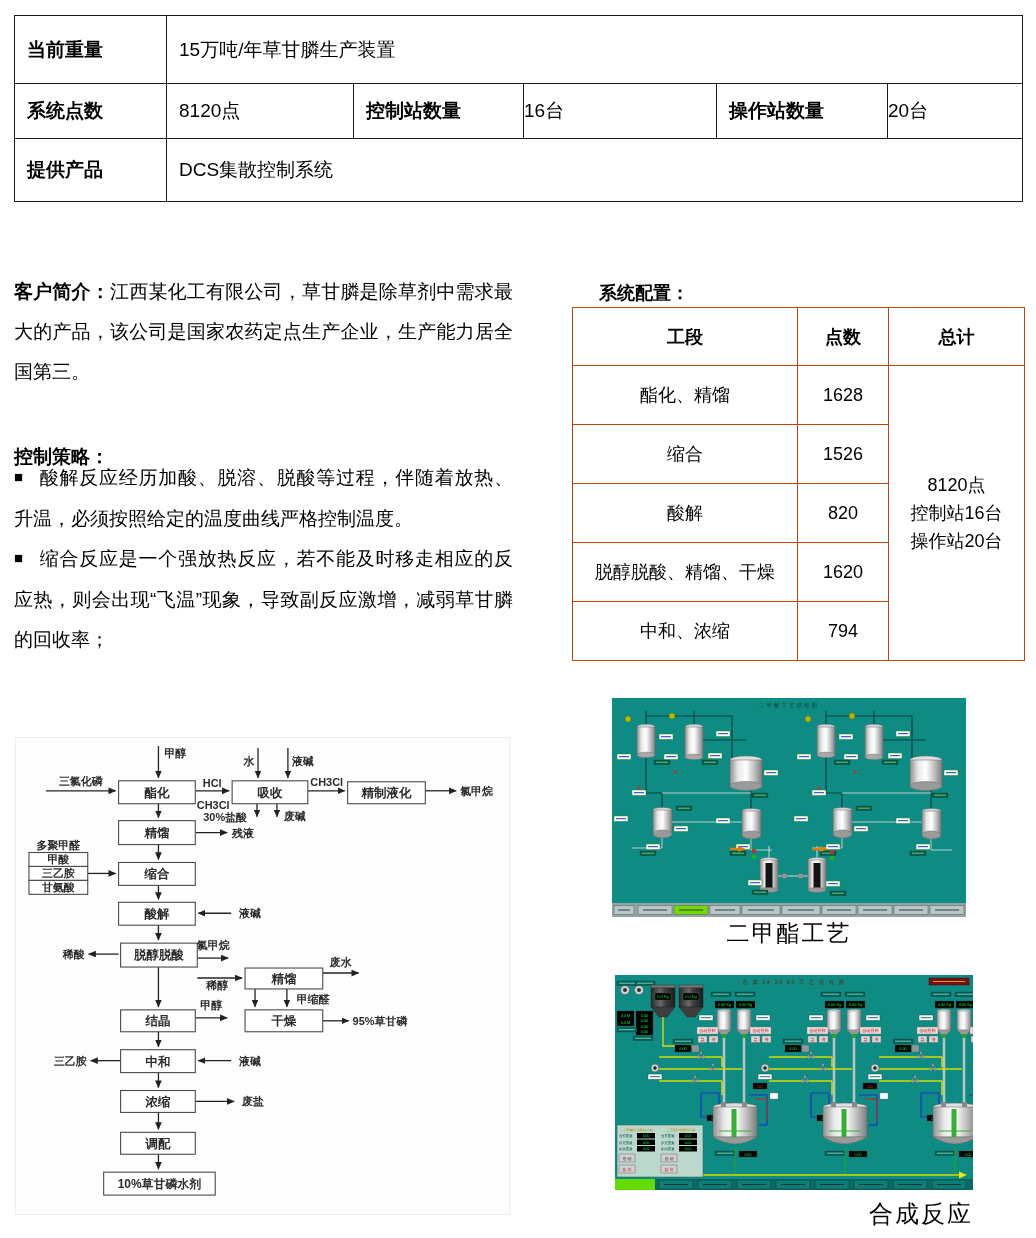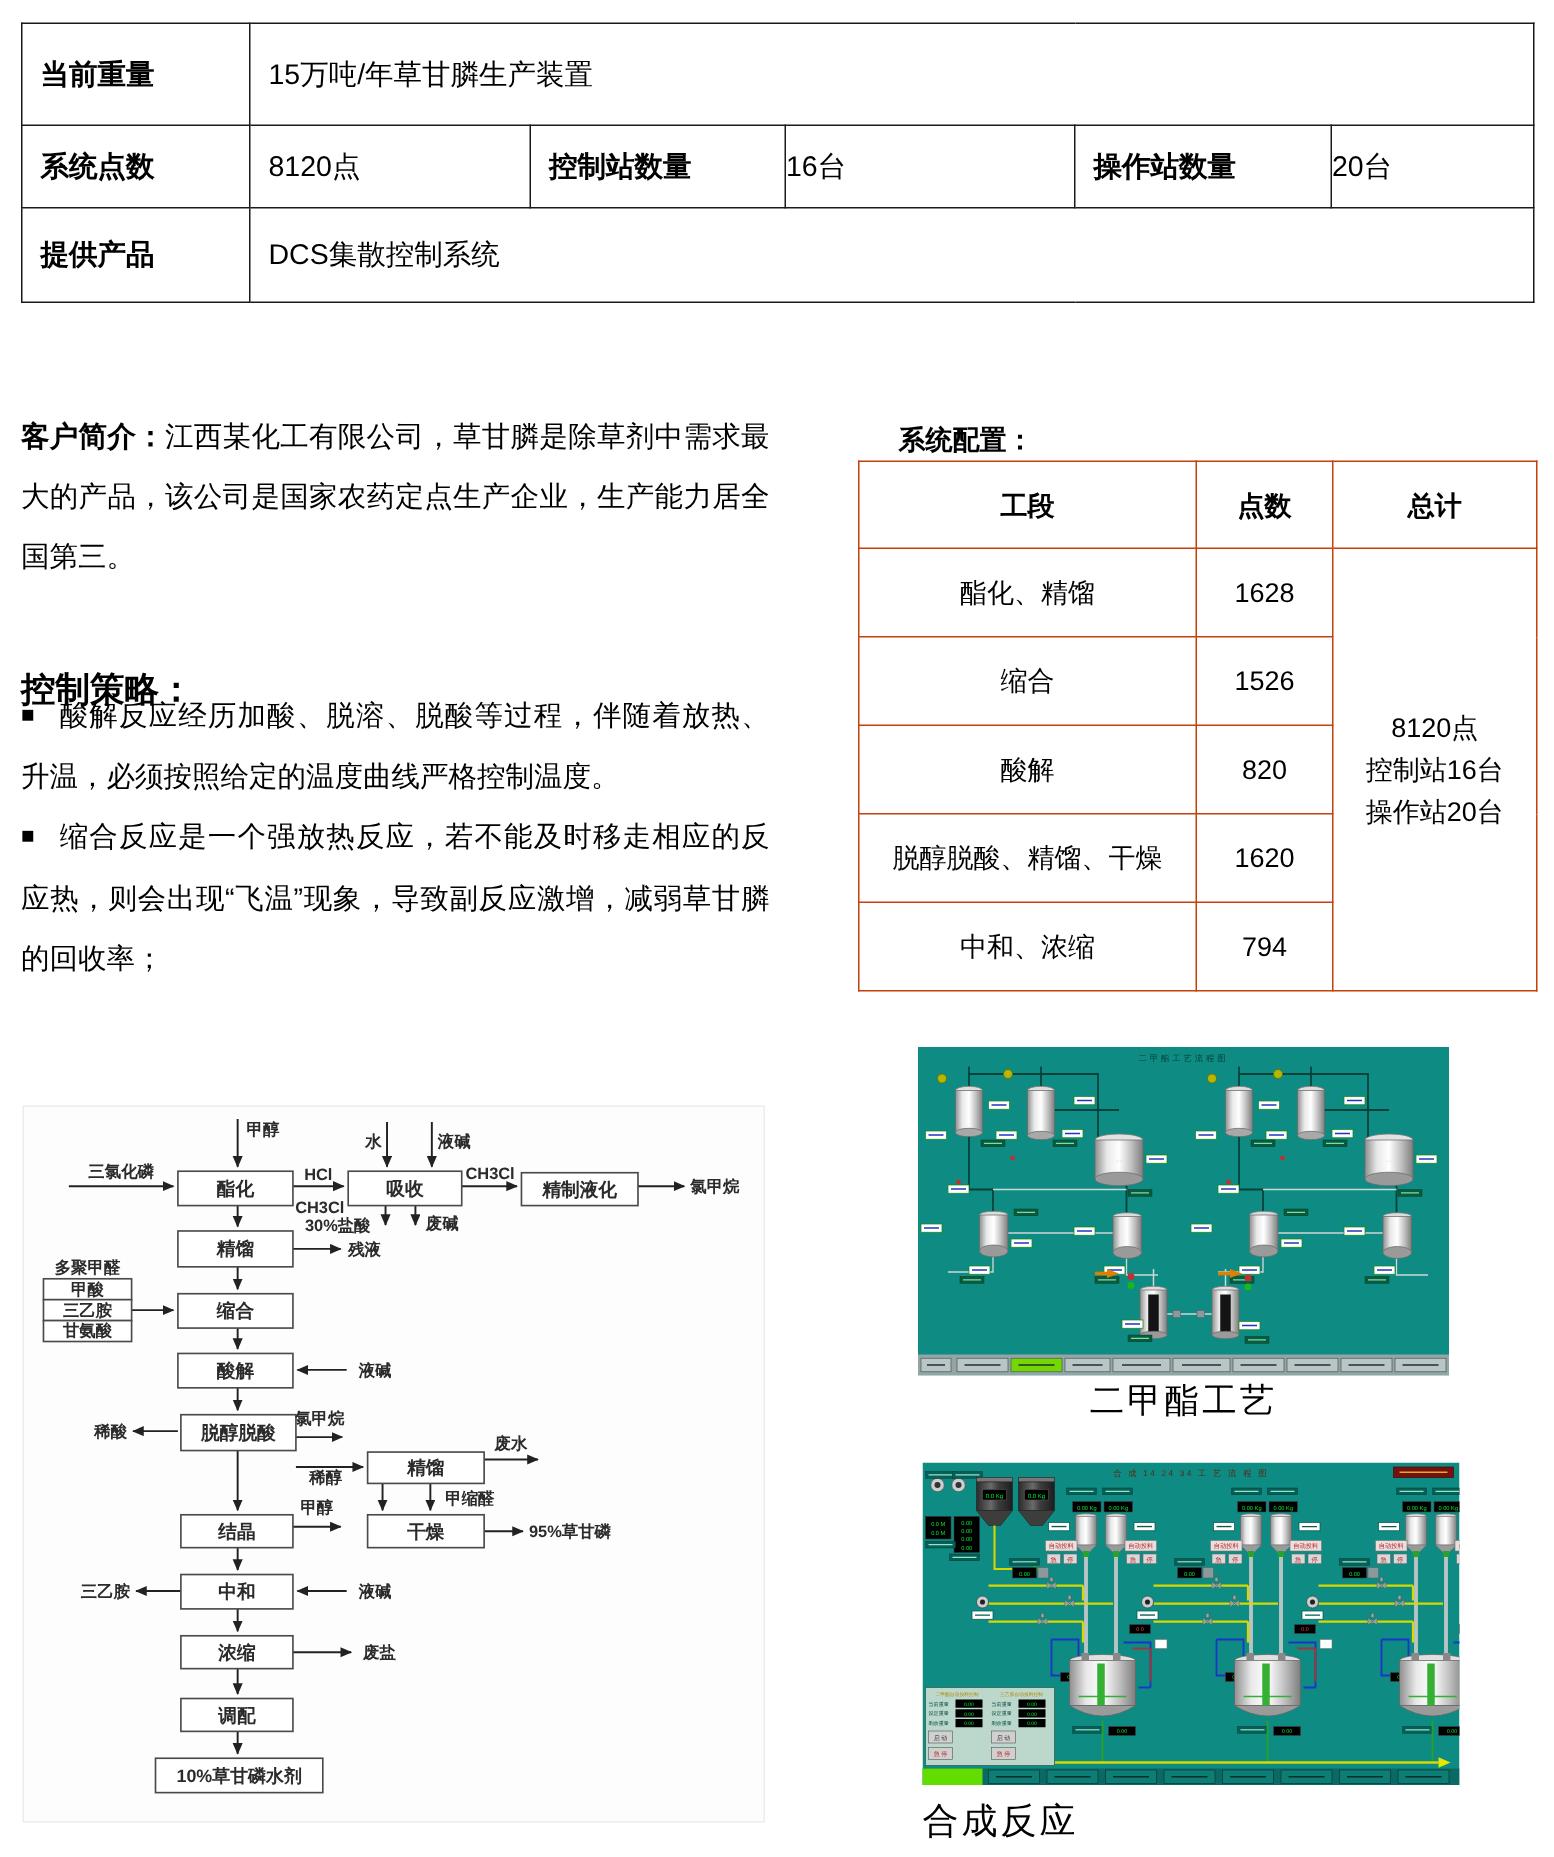--- a/index.html
+++ b/index.html
@@ -12,21 +12,21 @@
   table.info { position:absolute; left:14px; top:15px; width:1008px; border-collapse:collapse; table-layout:fixed; }
   table.info td { border:1px solid #1a1a1a; font-size:19px; padding-left:12px; vertical-align:middle; }
   table.info tr.r1 td { height:68px; }
   table.info tr.r2 td { height:55px; }
   table.info tr.r3 td { height:63px;margin-top:44px; }
   table.info td.lbl { font-weight:bold; }
   table.info td.ctr { text-align:left; padding-left:0; }
 
   
   .intro { left:14px; top:272px; width:499px; font-size:19px; line-height:40px; text-align:justify; }
-  .strategy-title { left:14px; top:444px; font-size:23px; }
+  .strategy-title { left:14px; top:444px; font-size:19px; }
   .bullets { left:14px; top:458px; width:499px; font-size:19px; line-height:40px; text-align:justify; }
   .bullets p { margin:0; }
   .bullets .mk { font-size:15px; margin-right:16px; position:relative; top:-2px; }
 
   
   .sys-title { left:599px; top:281px; font-size:18px; }
   table.sys { position:absolute; left:572px; top:307px; width:452px; border-collapse:collapse; table-layout:fixed; }
   table.sys td { border:1px solid #c2410c; font-size:18px; text-align:center; vertical-align:middle; }
   table.sys tr.h td { height:58px; font-weight:bold; }
   table.sys tr.d td { height:59px; }
@@ -37,21 +37,21 @@
   .flow svg { display:block; }
   .fc-box { fill:#ffffff; stroke:#4a4a4a; stroke-width:1.1; }
   .fc-t { font-size:12.5px; font-weight:bold; fill:#2b2b2b; text-anchor:middle; }
   .fc-s { font-size:11px; font-weight:bold; fill:#2b2b2b; }
   .fc-line { stroke:#222; stroke-width:1.3; fill:none; }
 
   
   .scr1 { left:612px; top:698px; width:354px; height:219px; }
   .scr2 { left:615px; top:975px; width:358px; height:215px; }
   .cap1 { left:612px; top:918px; width:354px; text-align:center; font-size:23px; color:#000000; letter-spacing:2px; }
-  .cap2 { left:615px; top:1198px; width:358px; text-align:left; font-size:24px; color:#000; letter-spacing:2px; }
+  .cap2 { left:615px; top:1198px; width:358px; text-align:right; font-size:24px; color:#000; letter-spacing:2px; }
   svg text { font-family:"Liberation Sans","DejaVu Sans",sans-serif; }
 </style>
 </head>
 <body>
 
 <table class="info">
   <colgroup>
       <col style="width:152px">
       <col style="width:187px">
       <col style="width:170px">

